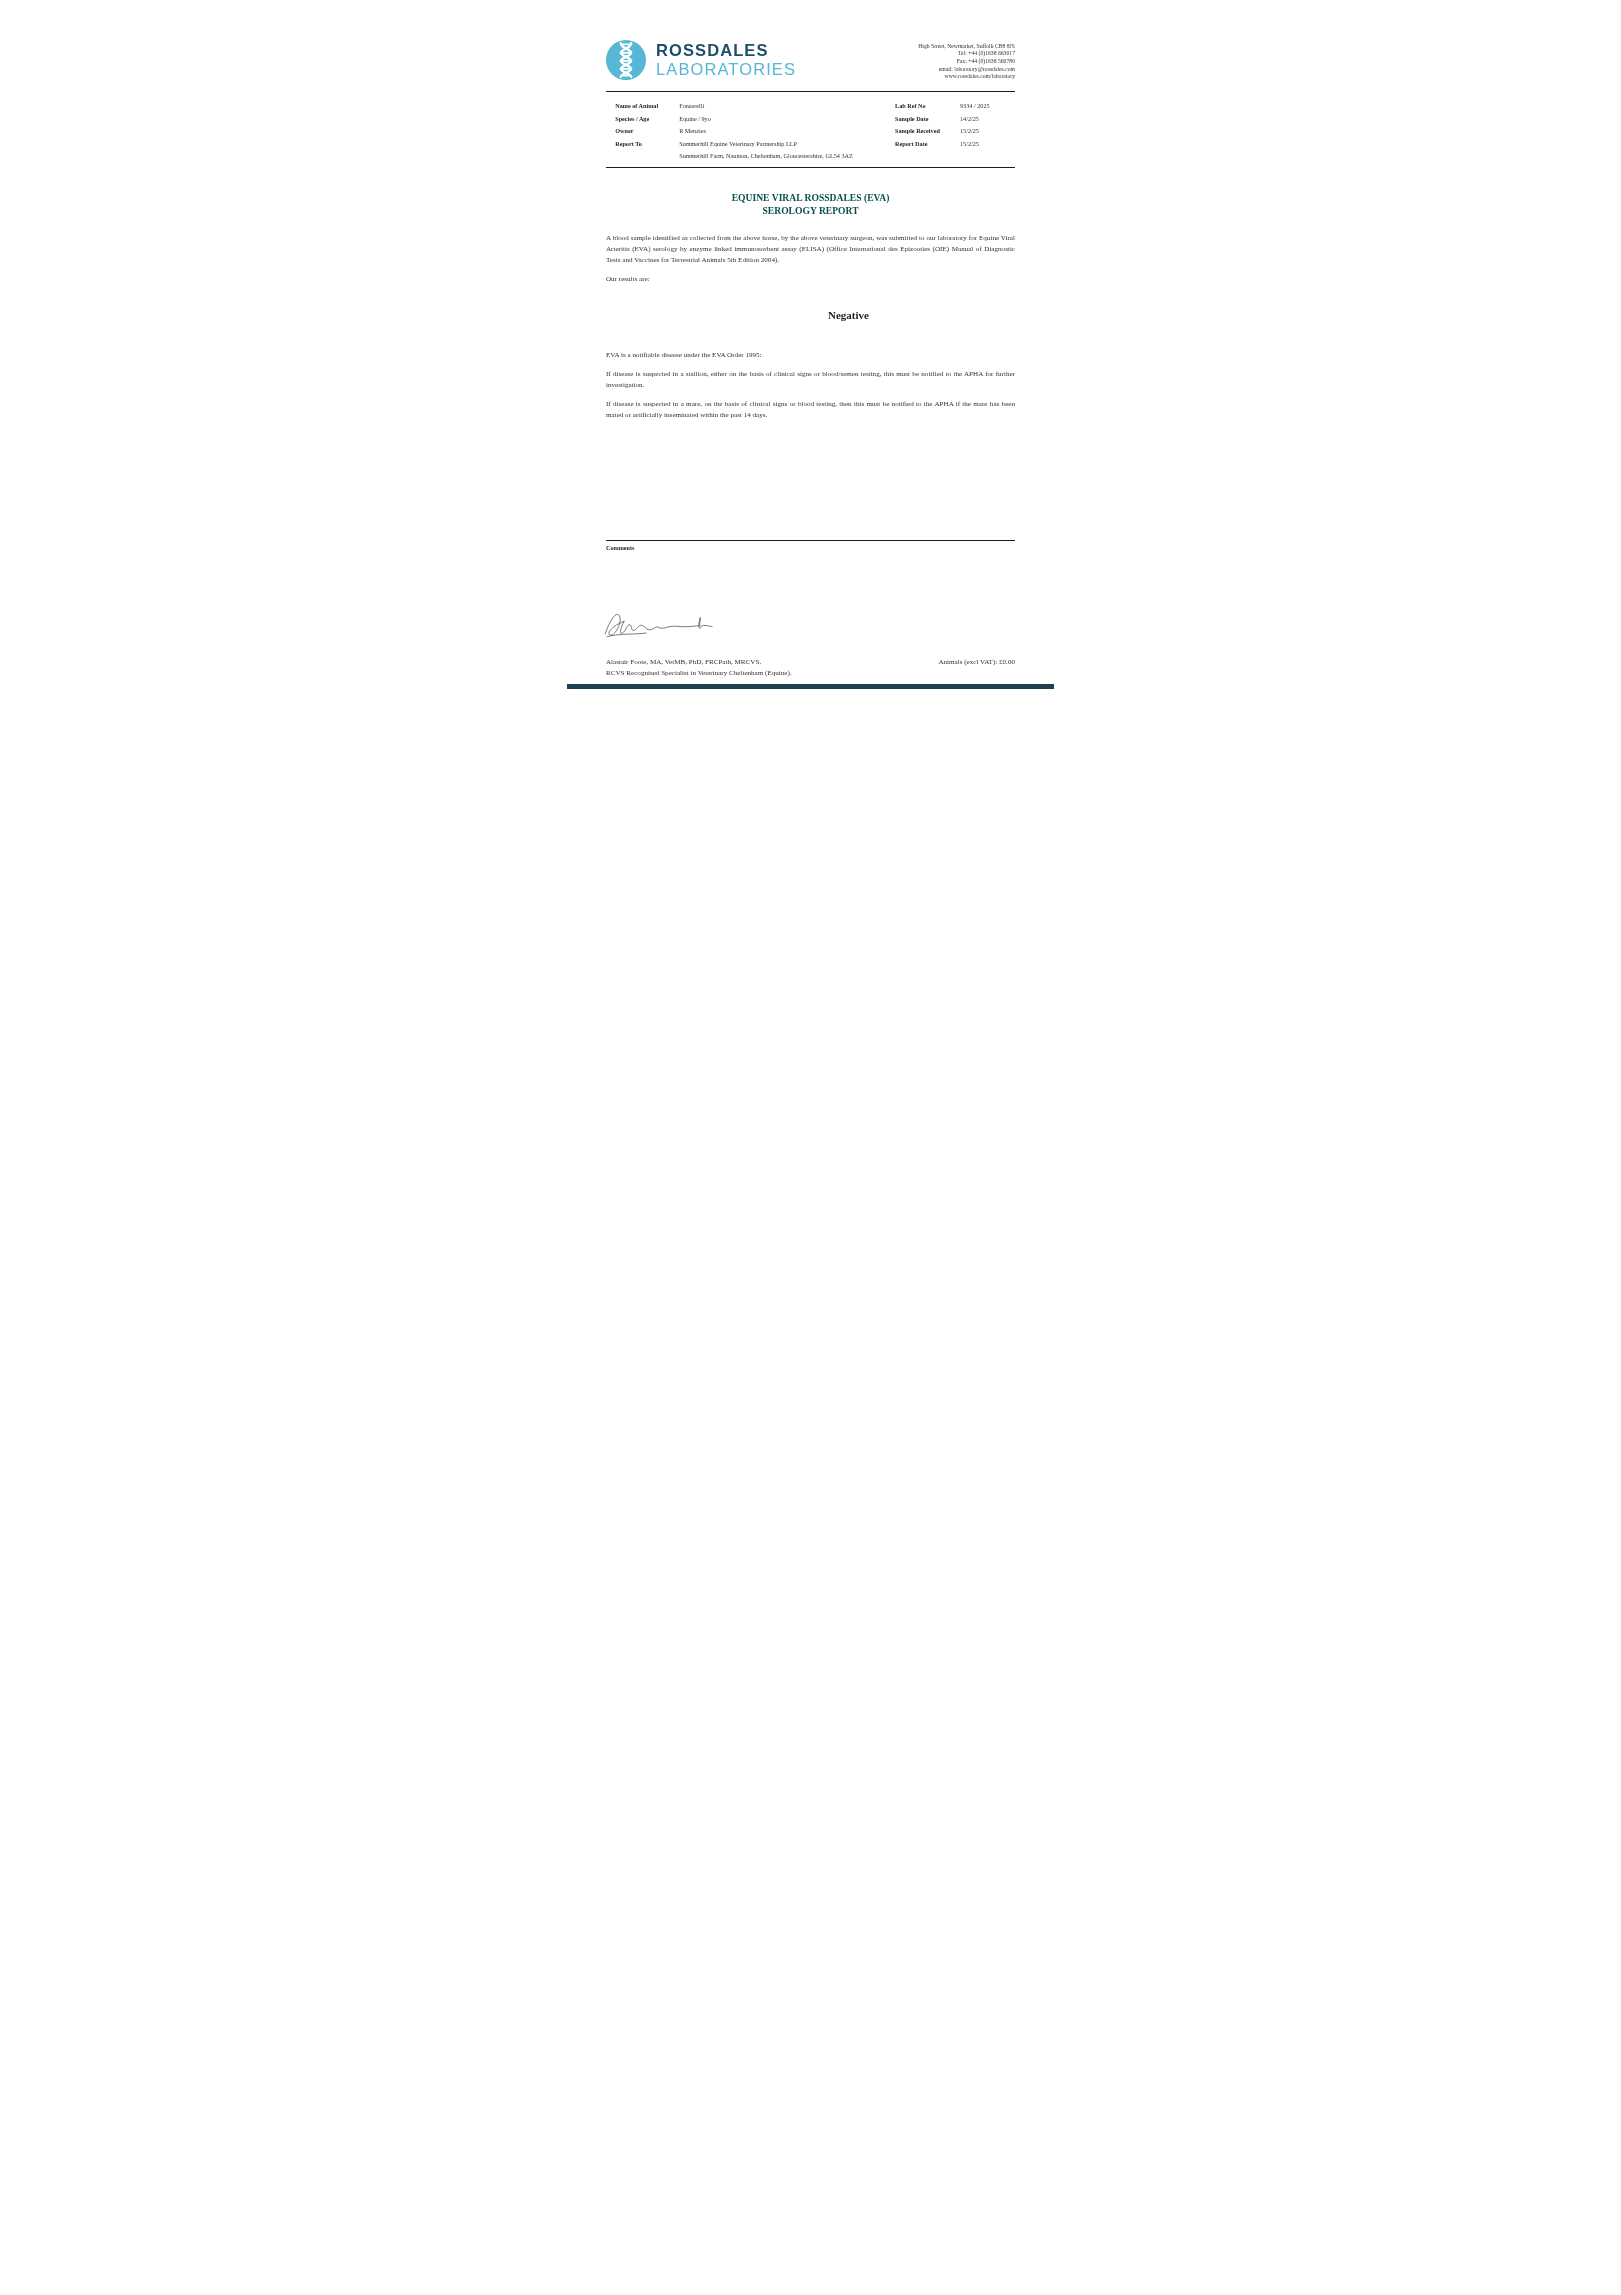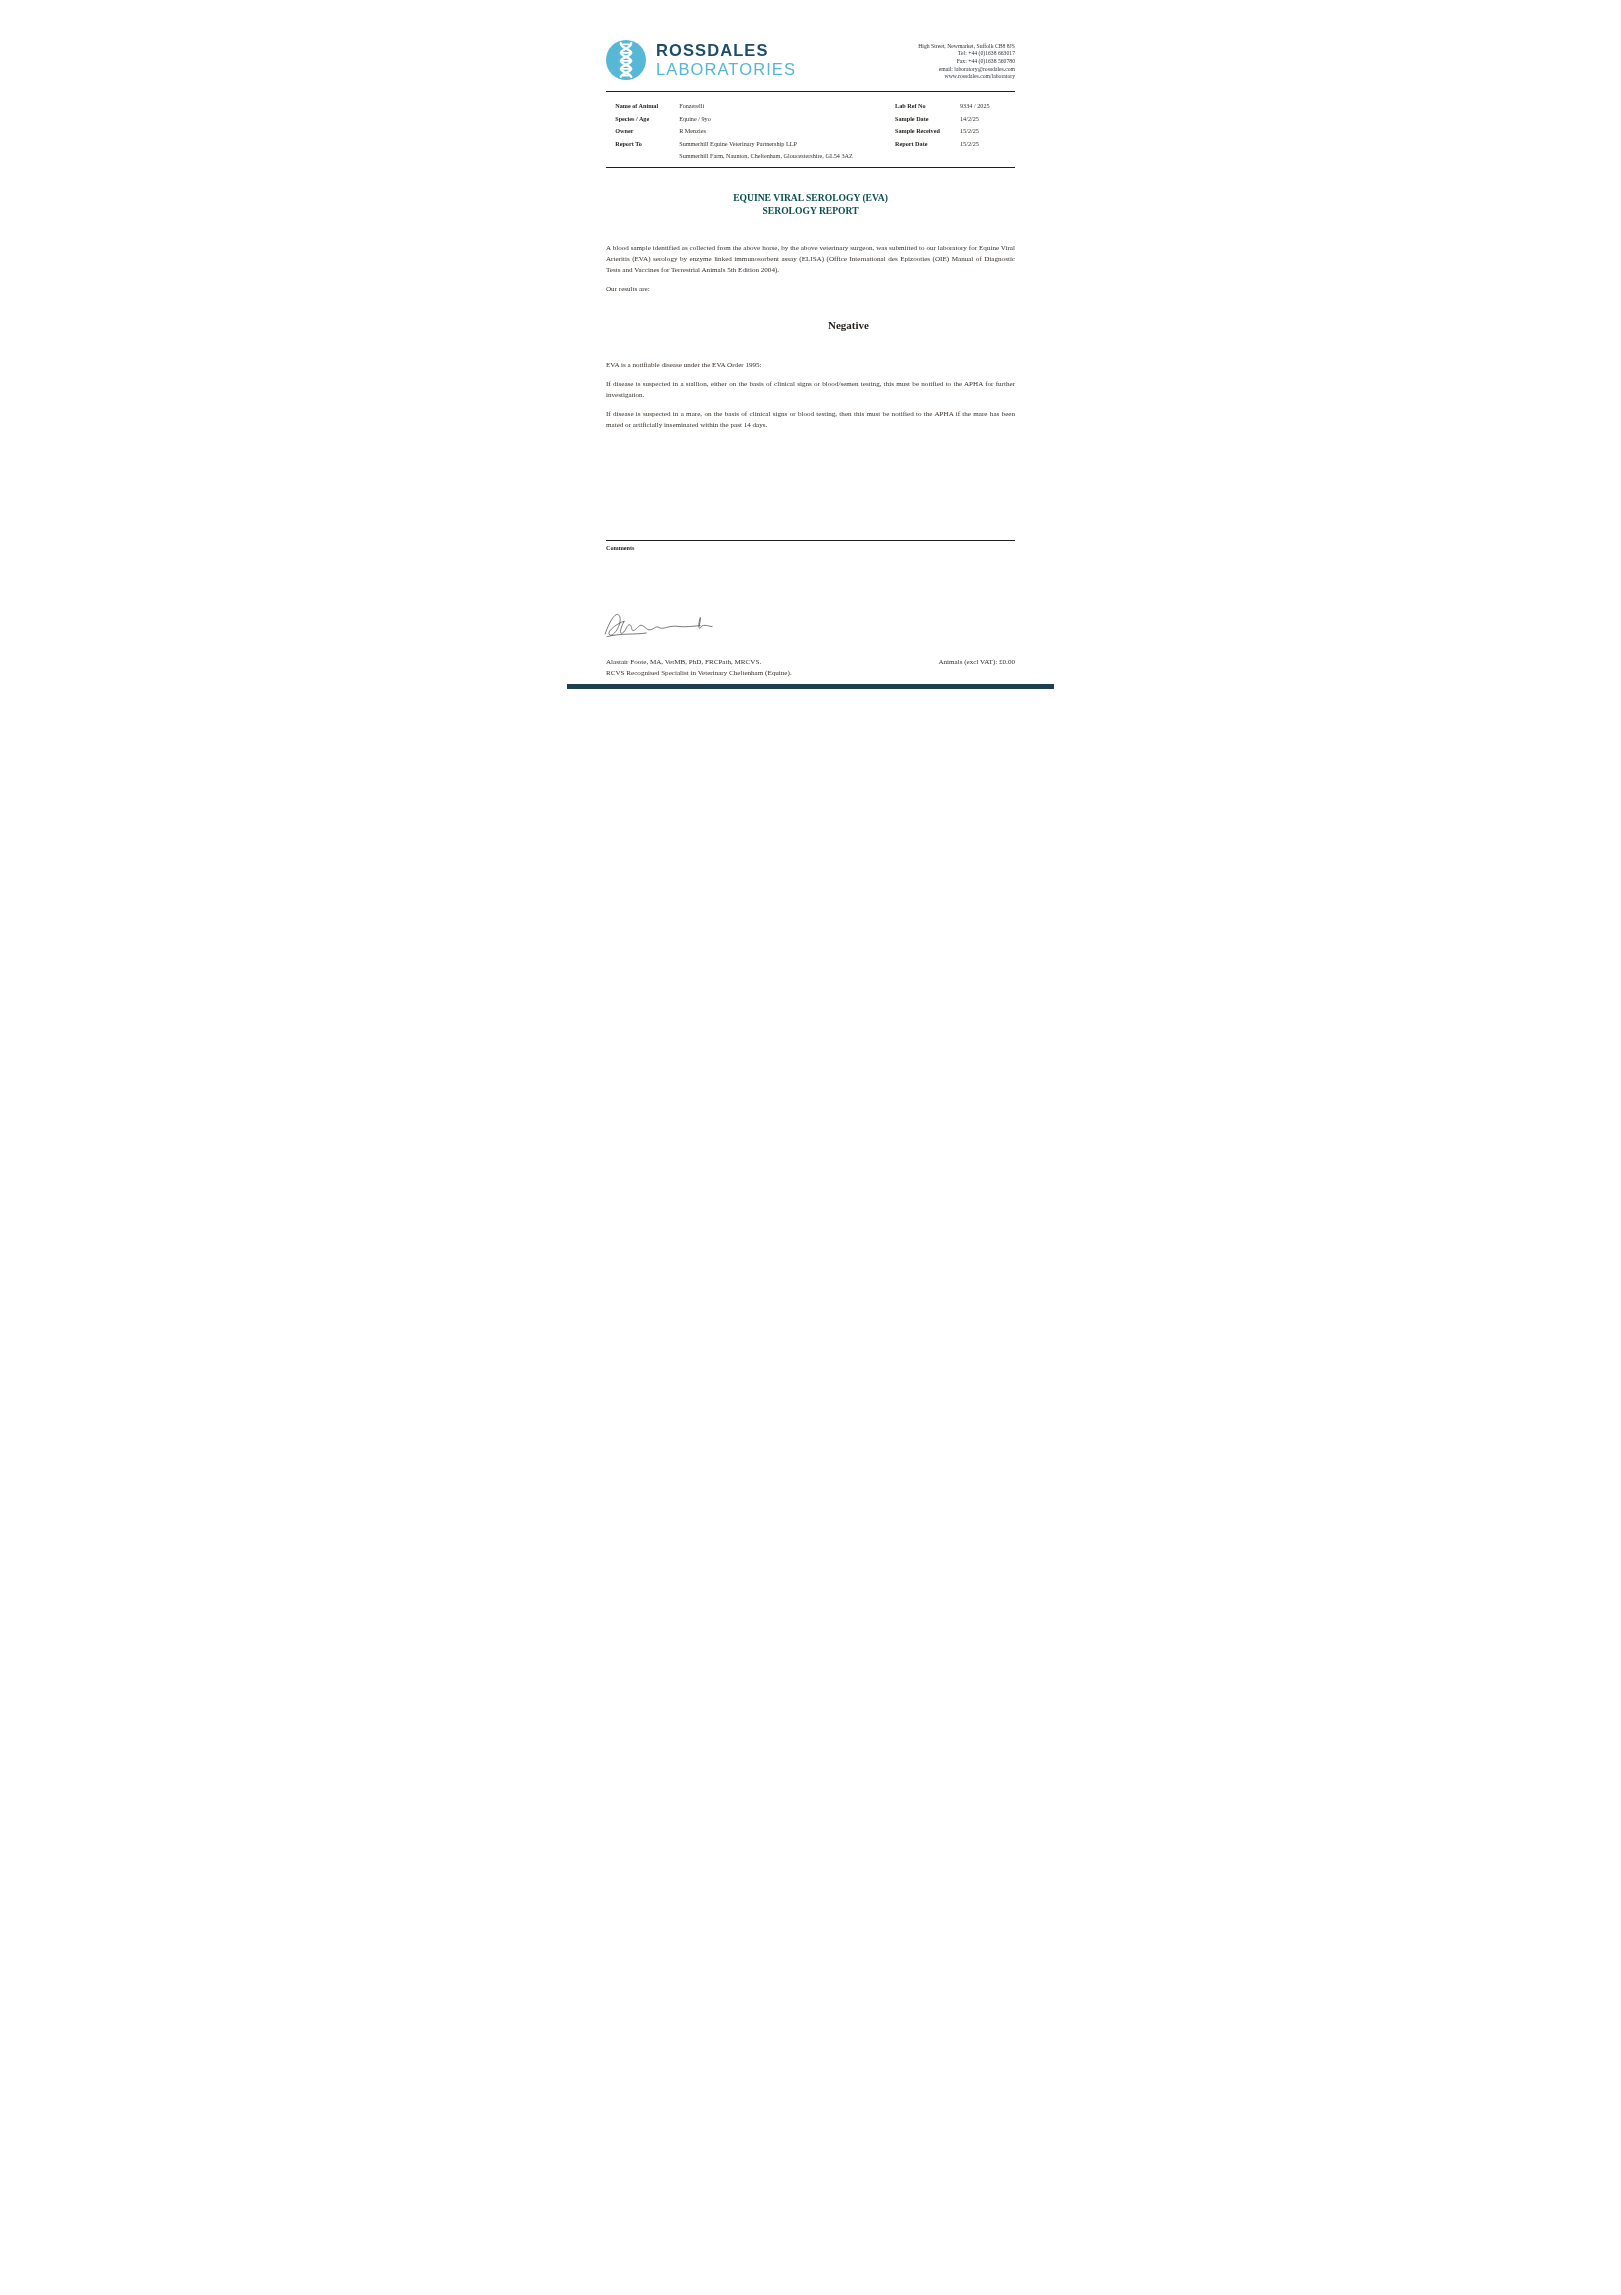--- a/index.html
+++ b/index.html
@@ -39,21 +39,21 @@
   .info-grid { display: grid; grid-auto-rows: 8.3px; row-gap: 4.1px; font-size: 6.2px; }
   .info-grid.left  { grid-template-columns: 64px auto; }
   .info-grid.right { grid-template-columns: 65px auto; width: 120px; }
   .lbl { font-weight: 700; color: #241f1a; }
   .val { color: #38312a; }
   .rule2 { border: none; border-top: 0.9px solid #1e1e1e; margin-top: 6.4px; }
 
   
   .title-block { margin-top: 23px; text-align: center; color: var(--title-teal, #0b4f4f); font-weight: 700; font-size: 9.6px; line-height: 13.3px; }
   .body-text { font-size: 7.1px; line-height: 11px; color: var(--text-color, #38312a); }
-  .intro-para { margin-top: 26px; text-align: justify; }
+  .intro-para { margin-top: 16px; text-align: justify; }
   .results-intro { margin-top: 7.3px; }
   .result-value { margin-top: 24px; margin-left: 76px; font-size: 11px; font-weight: 700; color: #241f1a; text-align: center; }
   .notifiable { margin-top: 29px; }
   .para { margin-top: 8.3px; text-align: justify; }
 
   
   .comments-section { position: absolute; left: 39px; right: 39px; top: 540px; }
   .comments-label { margin-top: 2.8px; font-size: 6.2px; font-weight: 700; color: #241f1a; }
 
   .signature-box { position: absolute; left: 35px; top: 601px; width: 115px; height: 48px; }
@@ -126,21 +126,21 @@
         <span class="lbl">Sample Received</span>
         <span class="val">15/2/25</span>
         <span class="lbl">Report Date</span>
         <span class="val">15/2/25</span>
       </div>
     </div>
 
     <hr class="rule2">
 
     <div class="title-block">
-      <div>EQUINE VIRAL SEROLOGY (EVA)</div>
+      <div>EQUINE VIRAL ROSSDALES (EVA)</div>
       <div>SEROLOGY REPORT</div>
     </div>
 
     <p class="body-text intro-para">A blood sample identified as collected from the above horse, by the above veterinary surgeon, was submitted to our laboratory for Equine Viral Arteritis (EVA) serology by enzyme linked immunosorbent assay (ELISA) (Office International des Epizooties (OIE) Manual of Diagnostic Tests and Vaccines for Terrestrial Animals 5th Edition 2004).</p>
 
     <p class="body-text results-intro">Our results are:</p>
 
     <div class="result-value">Negative</div>
 
     <p class="body-text notifiable">EVA is a notifiable disease under the EVA Order 1995:</p>

